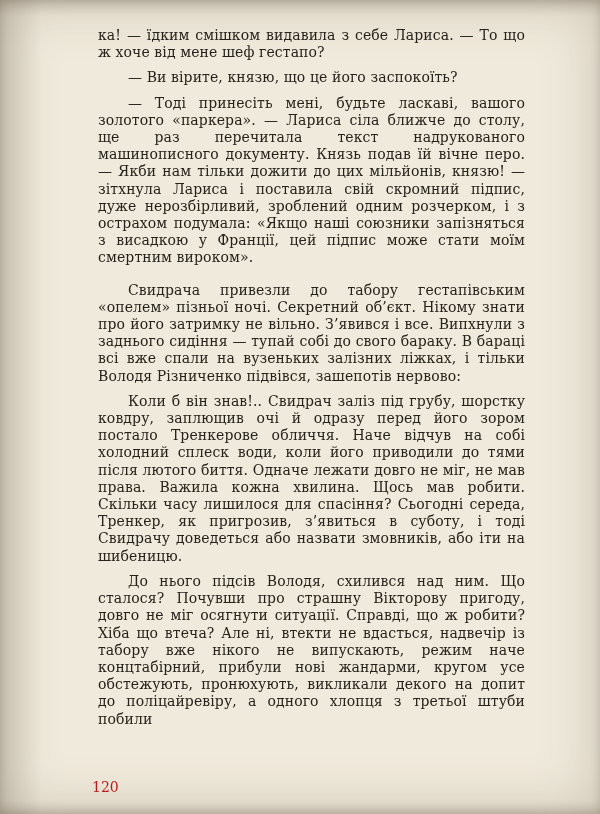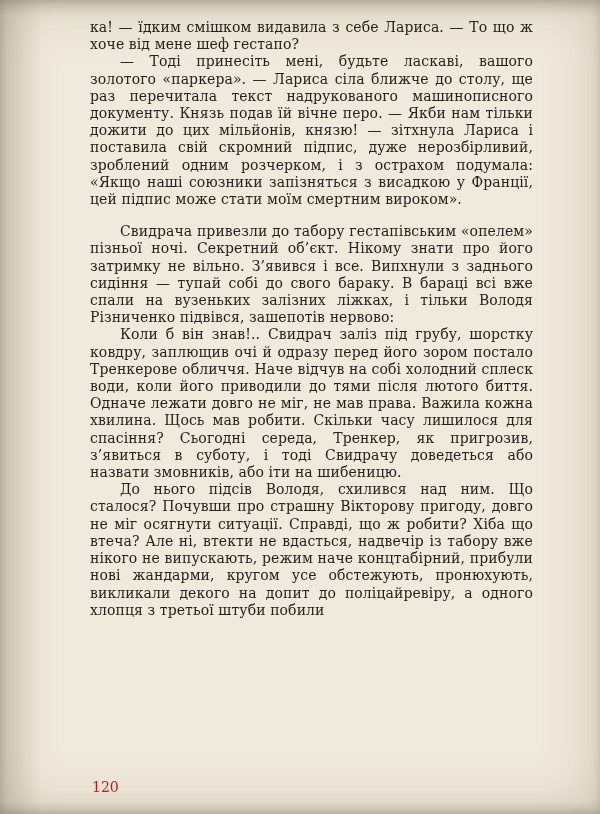--- a/index.html
+++ b/index.html
@@ -50,21 +50,21 @@
     left: 90px;
     top: 19px;
     width: 443px;
     color: #26221c;
     font-size: 14px;
     line-height: 17.2px;
     text-align: justify;
     letter-spacing: 0.1px;
   }
   .text-column p {
-    margin: 0;
+    margin: 8px;
     text-indent: 30px;
   }
   .text-column p.continued {
     text-indent: 0;
   }
   .text-column p.section-gap {
     margin-top: 15px;
   }
   .page-number {
     position: absolute;
@@ -79,20 +79,21 @@
 <body>
 
 <div class="scan-page">
 
   <div class="edge-shade-left"></div>
   <div class="edge-shade-top"></div>
   <div class="edge-shade-bottom"></div>
 
   <div class="text-column">
     <p class="continued">ка! — їдким смішком видавила з себе Лариса. — То що ж хоче від мене шеф гестапо?</p>
+    <p>— Ви вірите, князю, що це його заспокоїть?</p>
     <p>— Тоді принесіть мені, будьте ласкаві, вашого золотого «паркера». — Лариса сіла ближче до столу, ще раз перечитала текст надрукованого машинописного документу. Князь подав їй вічне перо. — Якби нам тільки дожити до цих мільйонів, князю! — зітхнула Лариса і поставила свій скромний підпис, дуже нерозбірливий, зроблений одним розчерком, і з острахом подумала: «Якщо наші союзники запізняться з висадкою у Франції, цей підпис може стати моїм смертним вироком».</p>
     <p class="section-gap">Свидрача привезли до табору гестапівським «опелем» пізньої ночі. Секретний об’єкт. Нікому знати про його затримку не вільно. З’явився і все. Випхнули з заднього сидіння — тупай собі до свого бараку. В бараці всі вже спали на вузеньких залізних ліжках, і тільки Володя Різниченко підвівся, зашепотів нервово:</p>
     <p>Коли б він знав!.. Свидрач заліз під грубу, шорстку ковдру, заплющив очі й одразу перед його зором постало Тренкерове обличчя. Наче відчув на собі холодний сплеск води, коли його приводили до тями після лютого биття. Одначе лежати довго не міг, не мав права. Важила кожна хвилина. Щось мав робити. Скільки часу лишилося для спасіння? Сьогодні середа, Тренкер, як пригрозив, з’явиться в суботу, і тоді Свидрачу доведеться або назвати змовників, або іти на шибеницю.</p>
     <p>До нього підсів Володя, схилився над ним. Що сталося? Почувши про страшну Вікторову пригоду, довго не міг осягнути ситуації. Справді, що ж робити? Хіба що втеча? Але ні, втекти не вдасться, надвечір із табору вже нікого не випускають, режим наче концтабірний, прибули нові жандарми, кругом усе обстежують, пронюхують, викликали декого на допит до поліцайревіру, а одного хлопця з третьої штуби побили</p>
   </div>
 
   <div class="page-number">120</div>
 
 </div>
 

